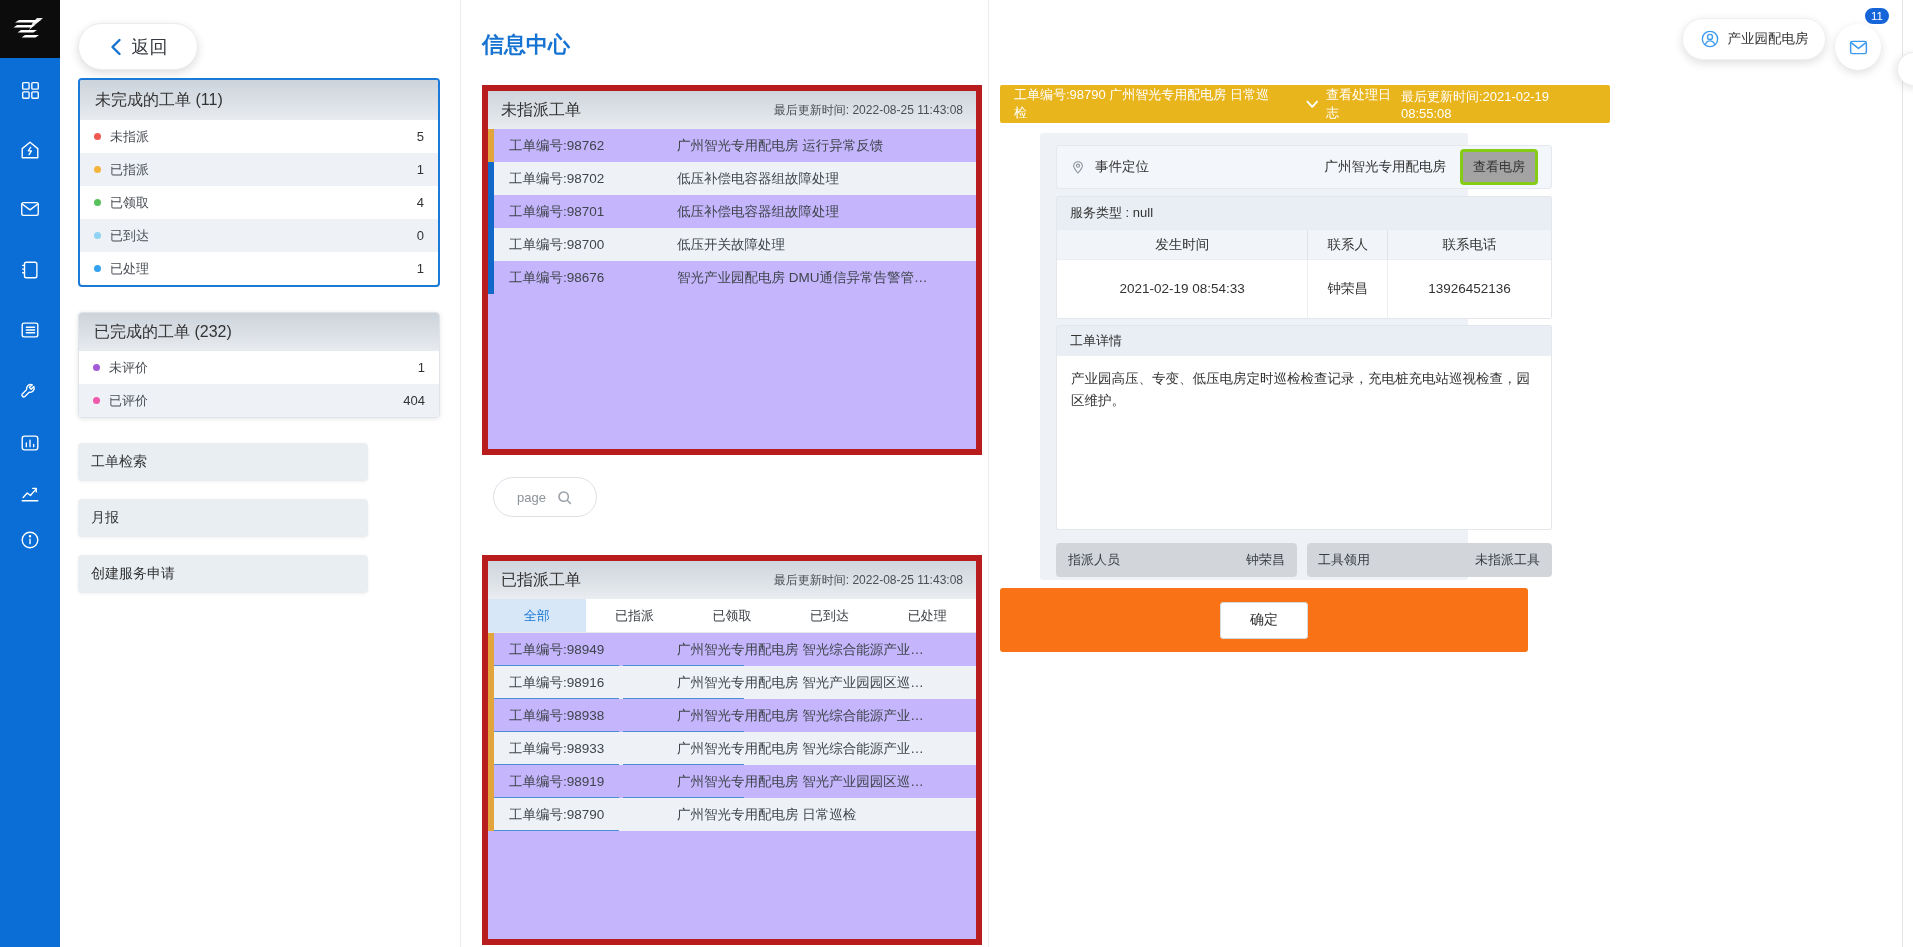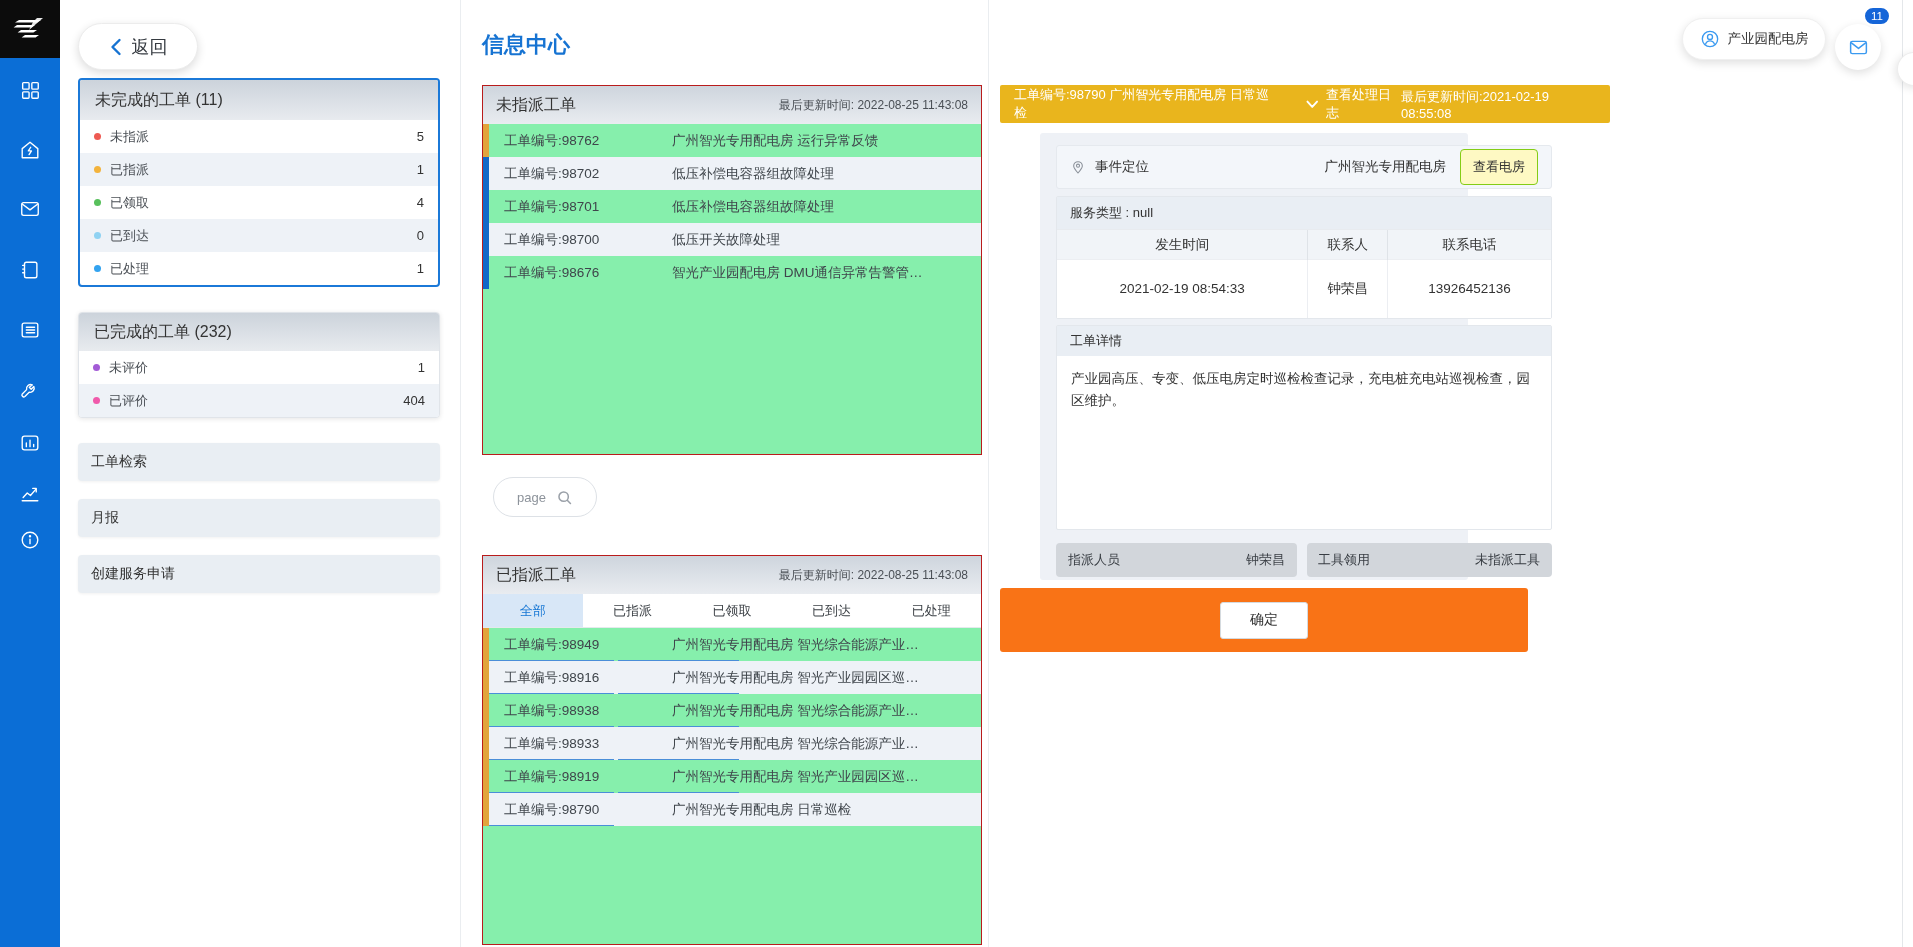--- a/index.html
+++ b/index.html
@@ -23,28 +23,28 @@
   .panel-unfinished { top:78px; border:2px solid #1b79d8; }
   .panel-finished  { top:312px; border:1px solid #e0e4e9; box-shadow:0 1px 5px rgba(0,0,0,.10); }
   .stat-head { height:40px; background:linear-gradient(180deg,#ccd3db,#e8ebef); display:flex; align-items:center; padding:0 15px;
     font-size:16px; color:#333; }
   .panel-finished .stat-head { height:38px; }
   .stat-row { height:33px; display:flex; align-items:center; padding:0 14px; font-size:13px; color:#4a4f55; cursor:pointer; }
   .stat-row.alt { background:#eef2f7; }
   .dot { width:7px; height:7px; border-radius:50%; margin-right:9px; flex:none; }
   .stat-count { margin-left:auto; color:#333; }
 
-  .menu-item { position:absolute; left:78px; width:362px; height:38px; background:#e9eef3; border-radius:4px; box-shadow:0 1px 3px rgba(0,0,0,.06);
+  .menu-item { position:absolute; left:78px; width:290px; height:38px; background:#e9eef3; border-radius:4px; box-shadow:0 1px 3px rgba(0,0,0,.06);
     display:flex; align-items:center; padding:0 13px; font-size:14px; color:#333; cursor:pointer; }
 
   
   .vline { position:absolute; top:0; width:1px; height:947px; background:#eaedf0; }
   .mid-title { position:absolute; left:482px; top:30px; font-size:22px; font-weight:bold; color:#1673d2; }
 
-  .list-panel { position:absolute; left:482px; width:500px; background:#86efac; border:1px solid #b91c1c; }
+  .list-panel { position:absolute; left:482px; width:500px; background:#c4b5fd; border:6px solid #b91c1c; }
   .lp-head { height:38px; background:linear-gradient(180deg,#ced5dd,#e9ecf0); display:flex; align-items:center; justify-content:space-between;
     padding:0 13px; }
   .lp-title { font-size:16px; color:#333; }
   .lp-updated { font-size:12px; color:#4a4f55; }
   .wo-row { position:relative; height:33px; display:flex; align-items:center; font-size:13.5px; color:#3f454b; cursor:pointer; }
   .wo-row.alt { background:#eef2f7; }
   .wo-bar { position:absolute; left:0; top:0; bottom:0; width:6px; }
   .wo-no { margin-left:21px; width:168px; flex:none; white-space:nowrap; }
   .wo-desc { flex:1; white-space:nowrap; overflow:hidden; padding-right:8px; }
   .a-row::before { content:''; position:absolute; left:0; bottom:0; width:131px; border-bottom:1px solid #4a8ed8; }
@@ -64,21 +64,21 @@
     display:flex; align-items:center; padding:0 14px; color:#fff; font-size:13px; }
   .ybar-log { margin-left:34px; display:flex; align-items:center; gap:7px; cursor:pointer; }
   .ybar-log svg { width:13px; height:9px; stroke:#fff; stroke-width:2; fill:none; stroke-linecap:round; stroke-linejoin:round; }
   .ybar-updated { margin-left:auto; }
 
   .detail-body { position:absolute; left:1040px; top:133px; width:428px; height:447px; background:#eef1f6; border-radius:3px; }
   .card-loc { position:absolute; left:16px; top:12px; width:496px; height:44px; background:#f3f6fa; border:1px solid #e5e9ee; border-radius:3px;
     display:flex; align-items:center; padding:0 13px; font-size:13.5px; color:#333; }
   .card-loc svg { width:16px; height:16px; stroke:#8a9099; fill:none; stroke-width:1.6; margin-right:9px; flex:none; }
   .loc-value { margin-left:auto; margin-right:14px; }
-  .loc-btn { width:78px; height:36px; background:#fef9c3; border:1px solid #84cc16; border-radius:4px; font-size:13px; color:#333;
+  .loc-btn { width:78px; height:36px; background:#a3a3a3; border:3px solid #84cc16; border-radius:4px; font-size:13px; color:#333;
     display:flex; align-items:center; justify-content:center; cursor:pointer; }
 
   .card-svc { position:absolute; left:16px; top:63px; width:496px; background:#fff; border:1px solid #e3e7ec; border-radius:2px; }
   .svc-bar { height:32px; background:#e9eef4; display:flex; align-items:center; padding:0 13px; font-size:13px; color:#333; }
   .svc-table { width:100%; border-collapse:collapse; }
   .svc-table th { height:30px; background:#f1f4f8; font-weight:normal; font-size:13.5px; color:#333; border-left:1px solid #dfe3e8; border-top:1px solid #e8ebef; }
   .svc-table th:first-child { border-left:none; }
   .svc-table td { height:58px; background:#fff; text-align:center; font-size:13.5px; color:#333; border-left:1px solid #eceef2; border-top:1px solid #eceef2; }
   .svc-table td:first-child { border-left:none; }
   .col1 { width:252px; } .col2 { width:80px; } .col3 { width:164px; }

